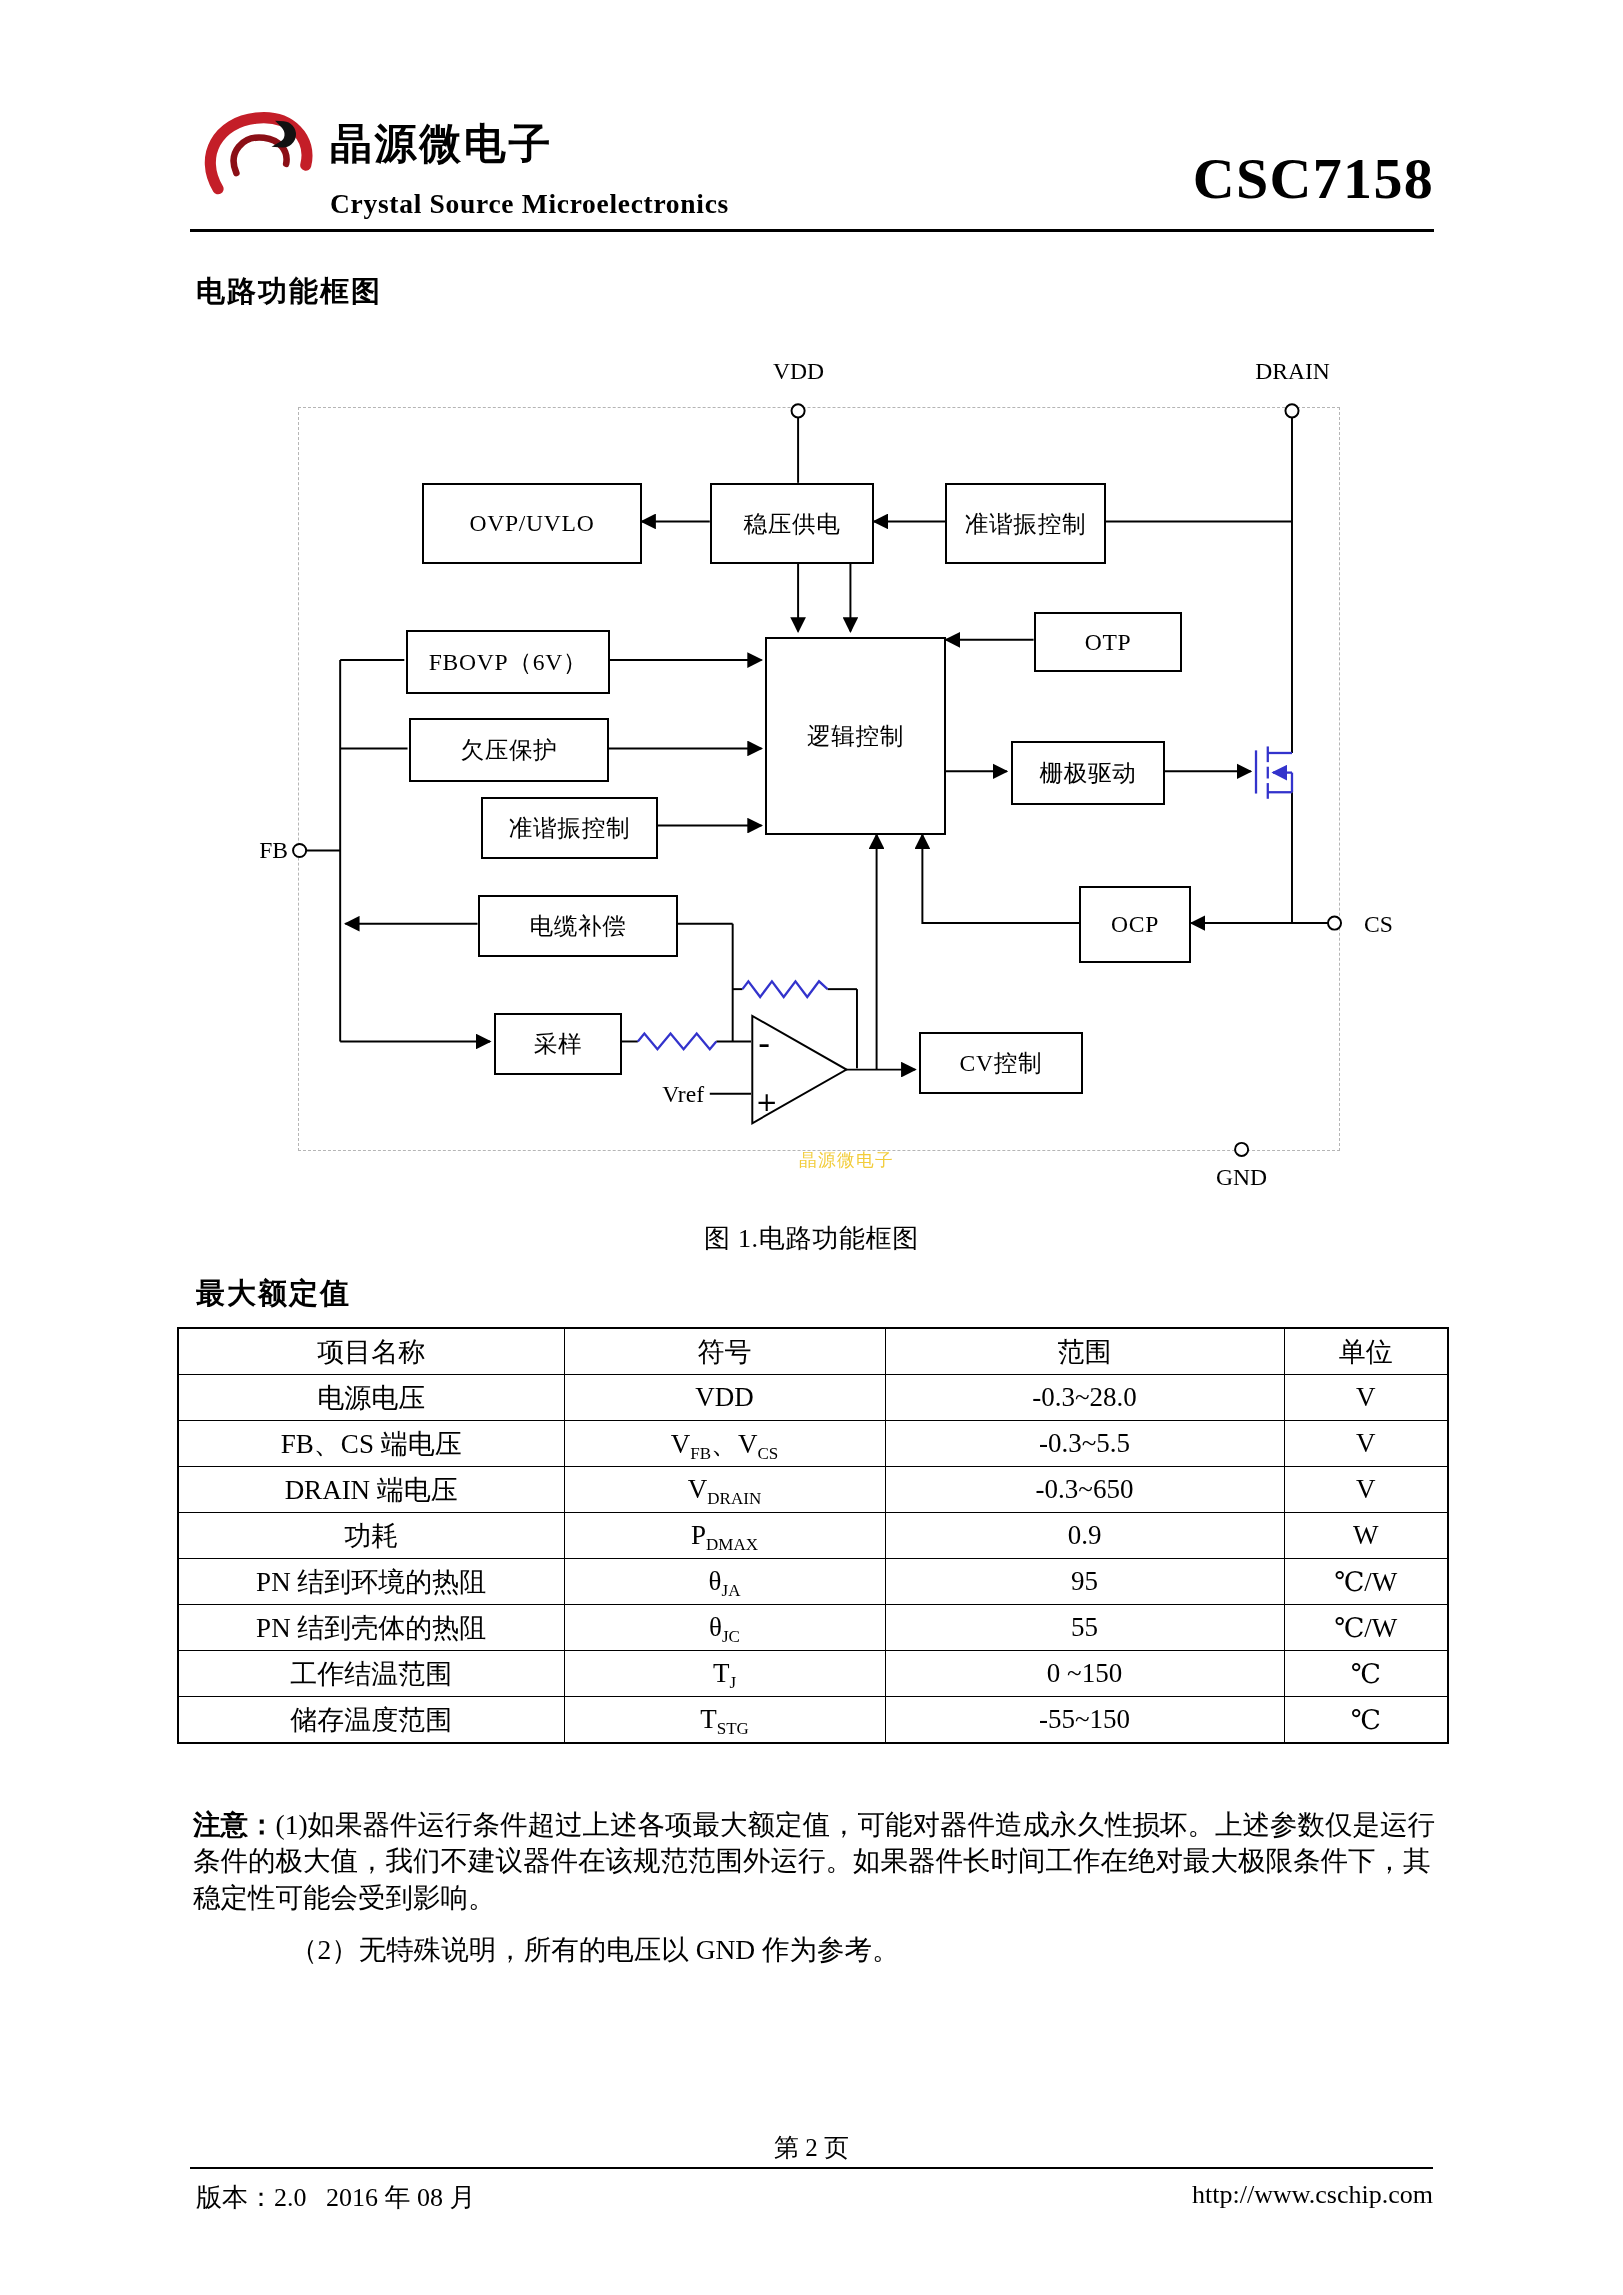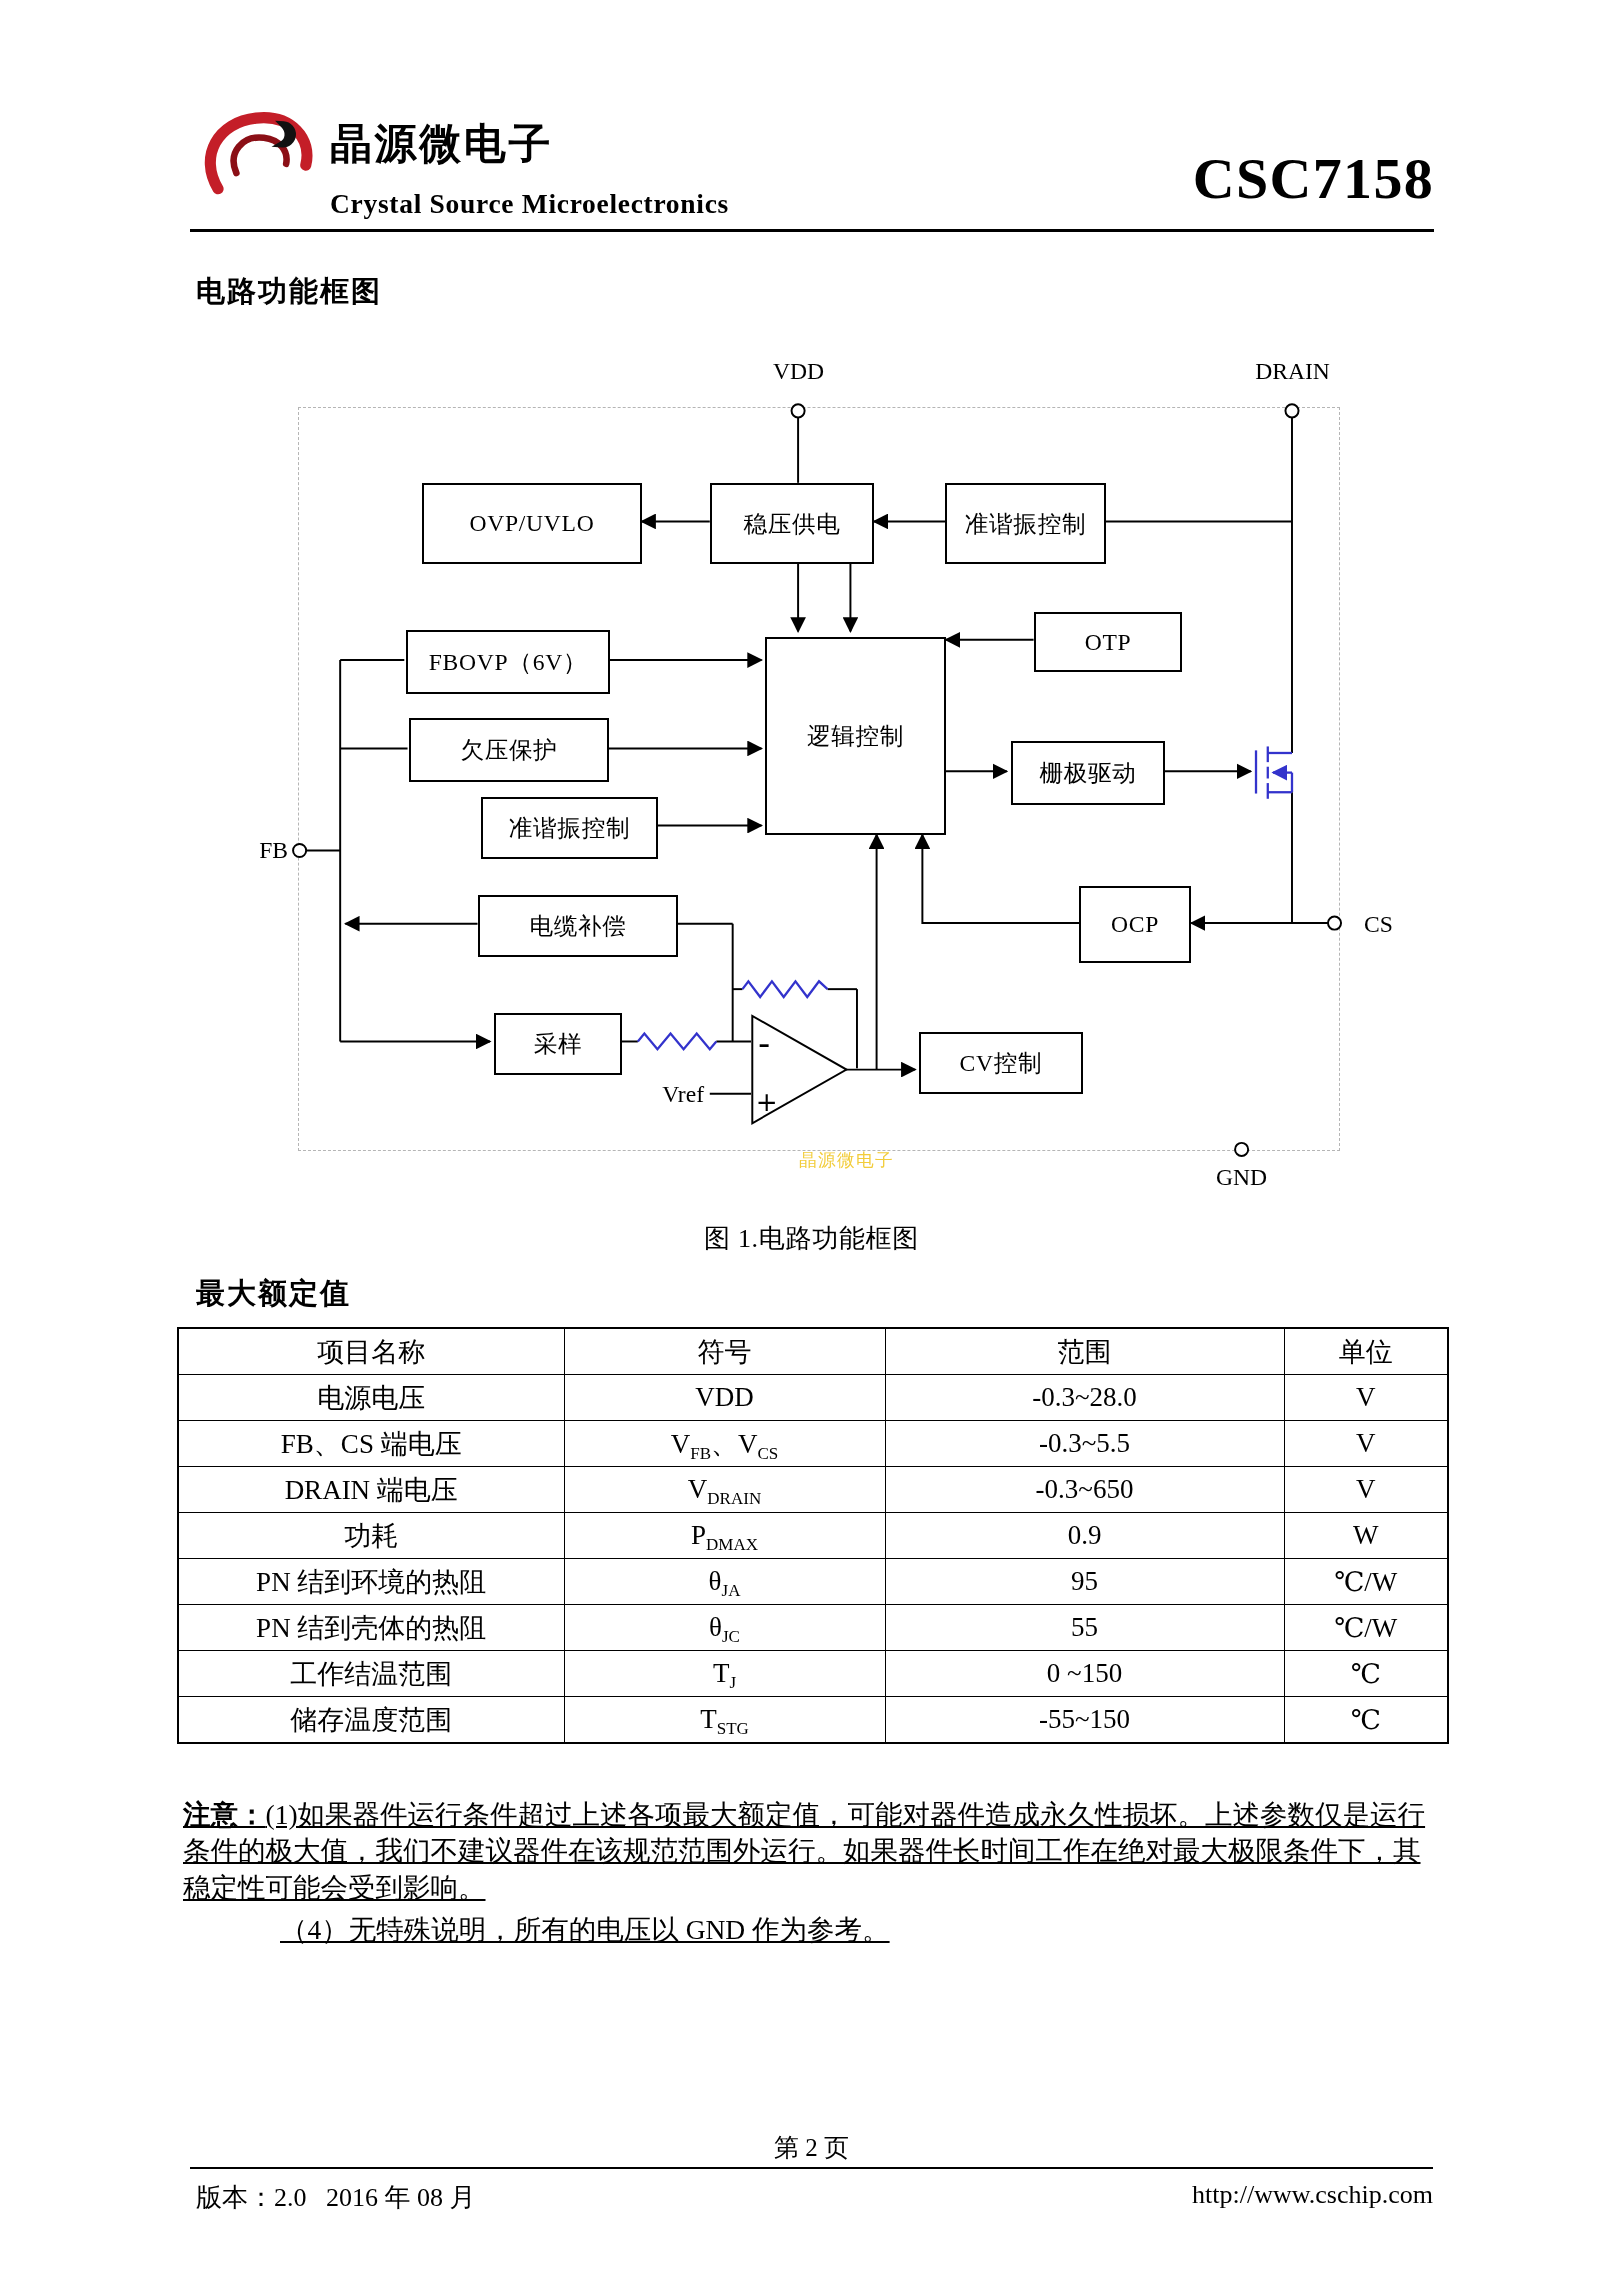--- a/index.html
+++ b/index.html
@@ -70,21 +70,21 @@
     padding-left:22px;
   }
   .ratings th,.ratings td{
     border:1.3px solid #000;height:45px;padding:0 3.9px;
     text-align:center;vertical-align:middle;font-weight:normal;
   }
   .ratings{border:2px solid #000;}
   .ratings sub{font-size:17px;line-height:0;}
   
   .notes{position:absolute;left:177px;top:1791px;width:1276px;font-size:27.5px;line-height:1.32;}
-  .notes p{margin:6px;text-decoration:underline;}
+  .notes p{margin:16px;}
   .notes .note-label{font-weight:bold;}
   .notes .note2{padding-left:97px;}
   
   .page-number{position:absolute;left:0;top:2131px;width:1623px;text-align:center;font-size:25px;}
   .footer-rule{position:absolute;left:190px;top:2167px;width:1243px;height:2px;background:#000;}
   .footer-version{position:absolute;left:196px;top:2180px;font-size:26px;white-space:pre;}
   .footer-url{position:absolute;right:190px;top:2180px;font-size:26px;}
 </style>
 </head>
 <body>
@@ -278,21 +278,21 @@
           <td>储存温度范围</td>
           <td>T<sub>STG</sub></td>
           <td>-55~150</td>
           <td>℃</td>
         </tr>
       </tbody>
   </table>
 
   <div class="notes">
     <p><span class="note-label">注意：</span><span>(1)如果器件运行条件超过上述各项最大额定值，可能对器件造成永久性损坏。上述参数仅是运行条件的极大值，我们不建议器件在该规范范围外运行。如果器件长时间工作在绝对最大极限条件下，其稳定性可能会受到影响。</span></p>
-    <p class="note2">（4）无特殊说明，所有的电压以 GND 作为参考。</p>
+    <p class="note2">（2）无特殊说明，所有的电压以 GND 作为参考。</p>
   </div>
 
   <div class="page-number">第 2 页</div>
   <div class="footer-rule"></div>
   <div class="footer-version">版本：2.0   2016 年 08 月</div>
   <div class="footer-url">http://www.cschip.com</div>
 
 </div>
 
 

